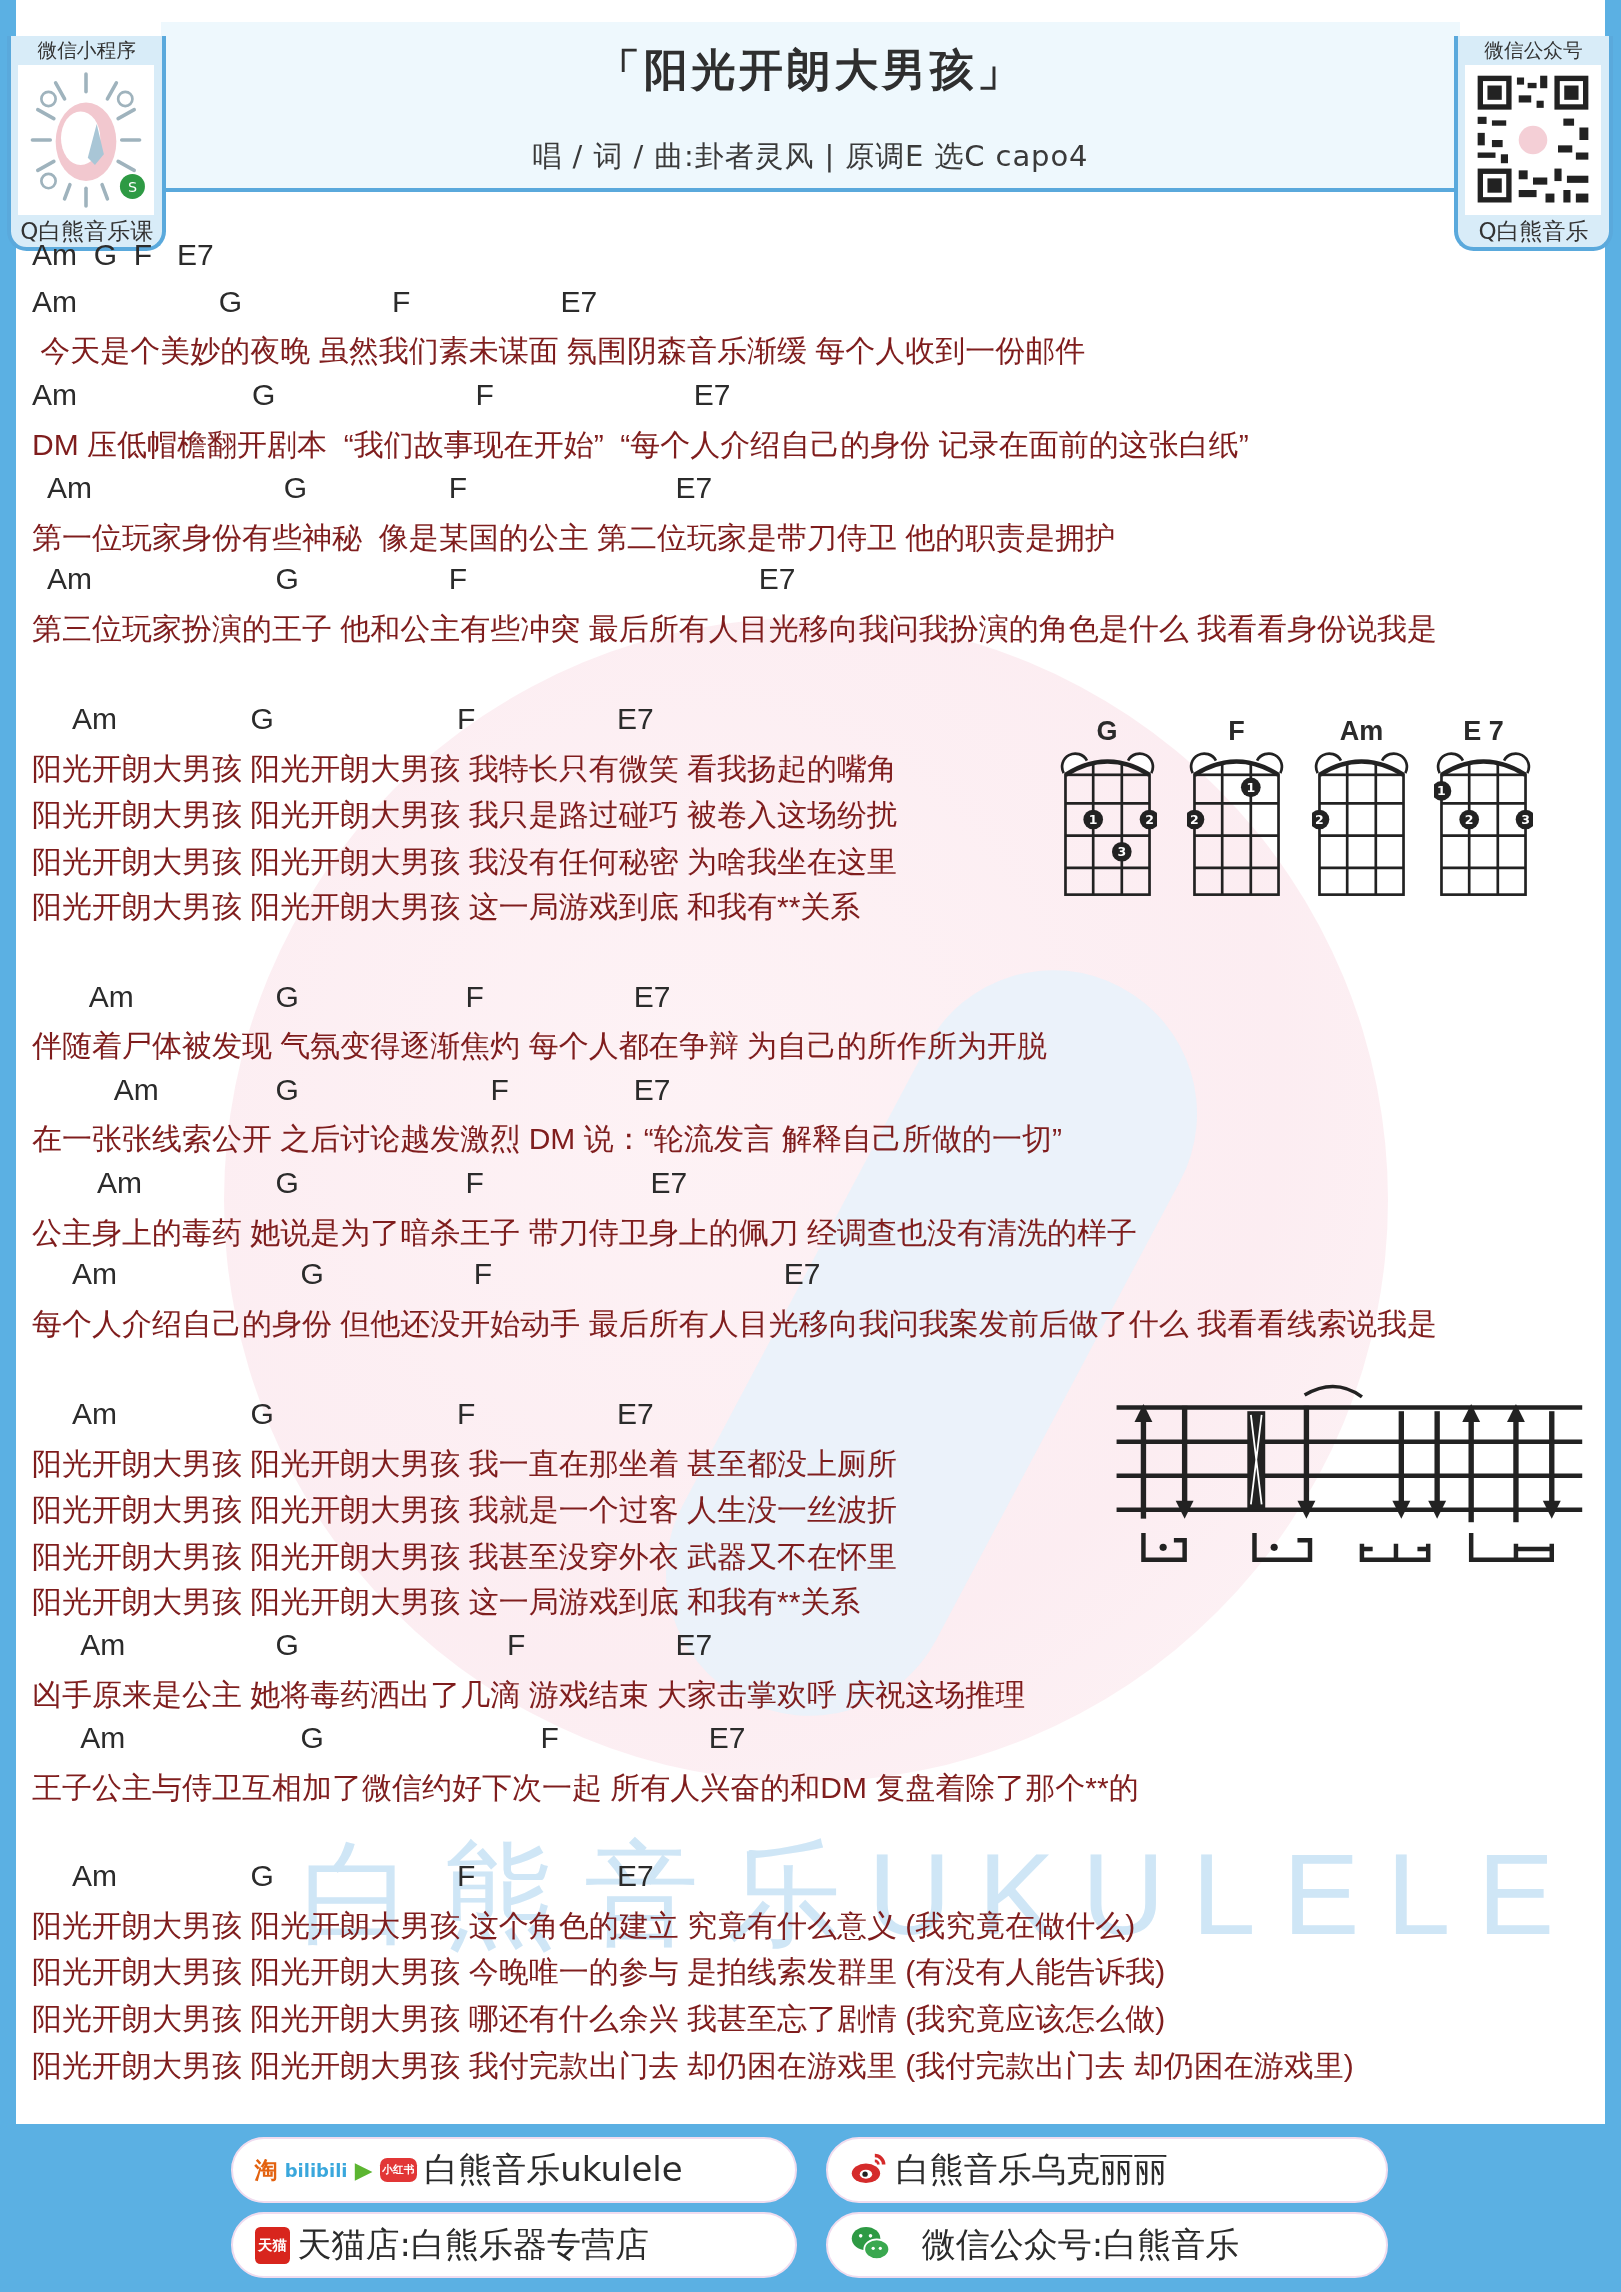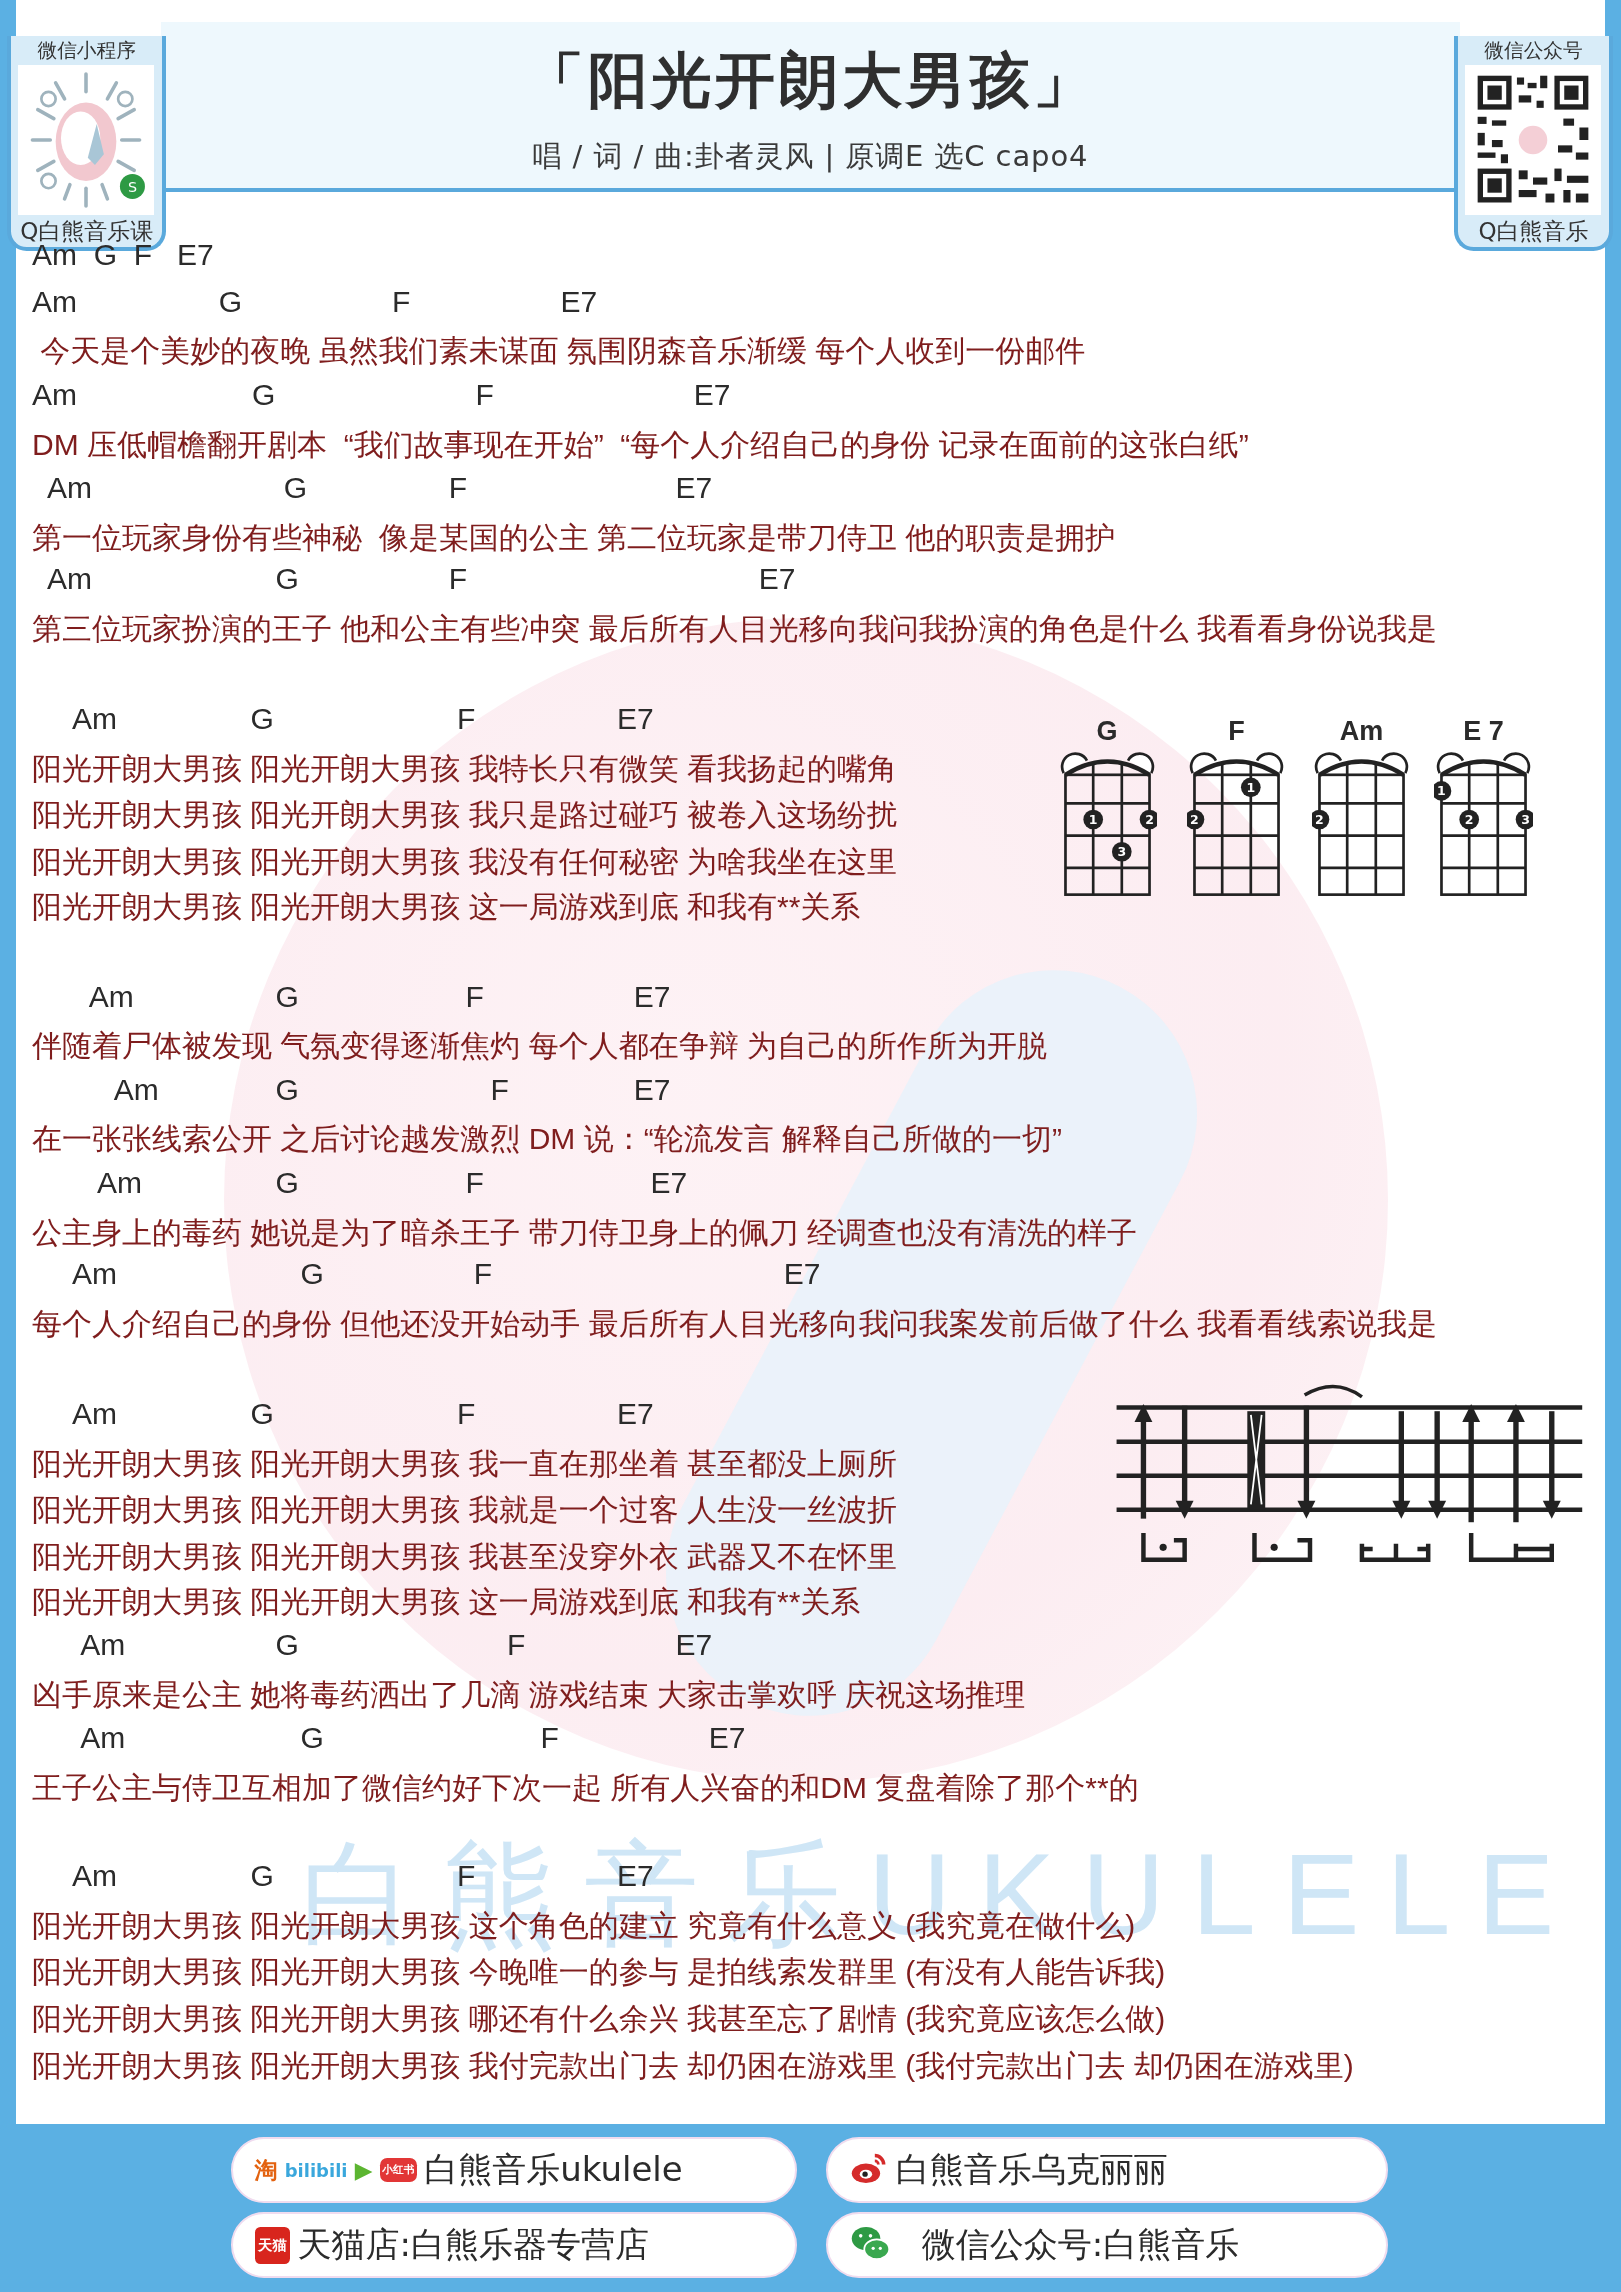--- a/index.html
+++ b/index.html
@@ -2,21 +2,21 @@
 <html style="font-size:14.3px"><head>
 <meta charset="utf-8">
 <style>
   * { margin:0; padding:0; box-sizing:border-box; }
   html, body { width:1621px; height:2293px; overflow:hidden; background:#5bb0e3; }
   body { position:relative; font-family:"DejaVu Sans","Liberation Sans",sans-serif; color:#2b2b2b; }
 
   .sheet { position:absolute; left:16px; top:0; width:1589px; height:2124px; background:#ffffff; }
   .topbar { position:absolute; left:0; top:0; width:1621px; height:21.5px; background:#5bb0e3; }
   .header { position:absolute; left:161px; top:21.5px; width:1299px; height:170px; background:#eef8fd; border-bottom:4.5px solid #5aa9dc; }
-  .title { position:absolute; left:0; width:100%; top:19.7px; text-align:center; font-size:60px; font-weight:bold; color:#2f2f2f; letter-spacing:3.6px; }
+  .title { position:absolute; left:0; width:100%; top:19.7px; text-align:center; font-size:44px; font-weight:bold; color:#2f2f2f; letter-spacing:3.6px; }
   .subtitle { position:absolute; left:0; width:100%; top:115px; text-align:center; font-size:29px; color:#3a3a3a; letter-spacing:0.9px; }
 
   .qr-box { position:absolute; top:0; width:159px; height:215px; background:#d8ecf8; border:4.5px solid #5aa9dc; border-top:none; border-radius:0 0 19.7px 19.7px;margin-top:36px; }
   .qr-box .cap { position:absolute; top:0; left:0; width:100%; height:29px; text-align:center; font-size:19.7px; line-height:29px; color:#333; background:#d8ecf8; border-radius:12.5px 12.5px 0 0; }
   .qr-box .img { position:absolute; left:7.2px; top:29px; width:136px; height:150px; background:#fff; }
   .qr-box .foot { position:absolute; left:0; bottom:0; width:100%; height:32px; text-align:center; font-size:23px; line-height:32px; color:#333; }
   .qr-left { left:7.2px; }
   .qr-right { left:1454px; }
 
   .wm-circle { position:absolute; left:224px; top:618px; width:1164px; height:1164px; border-radius:50%; background:radial-gradient(circle at 40% 40%, #fdeef2 0%, #fbe7ed 60%, #fdf1f4 100%); opacity:0.75; }

